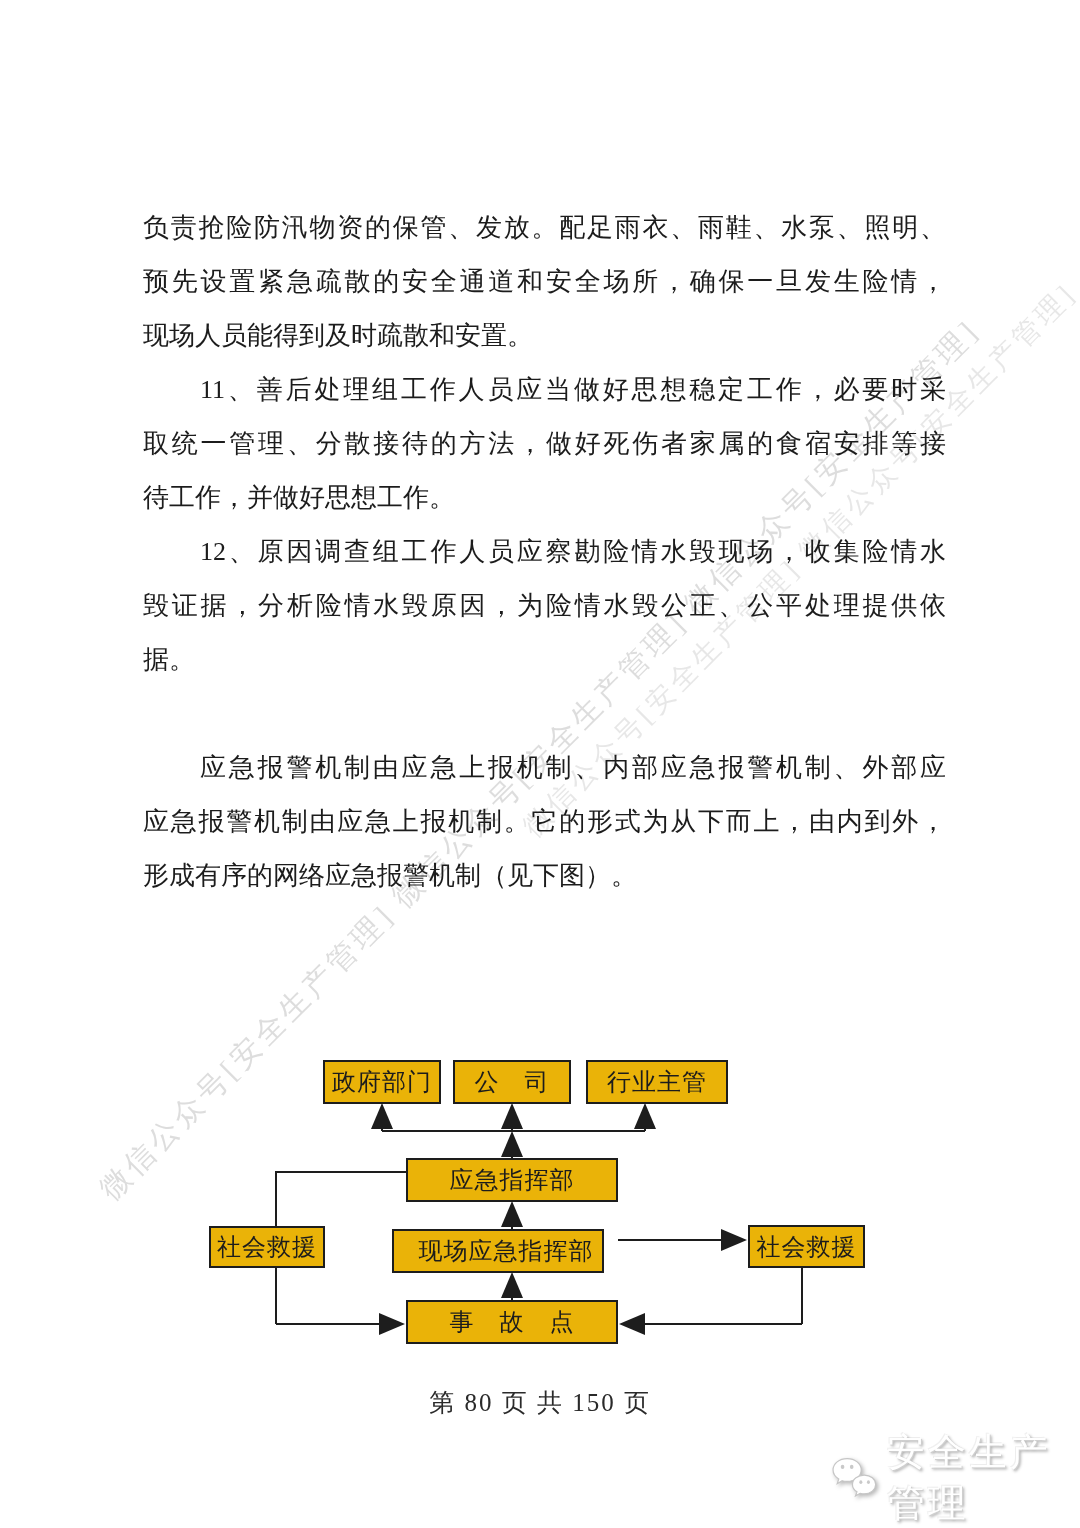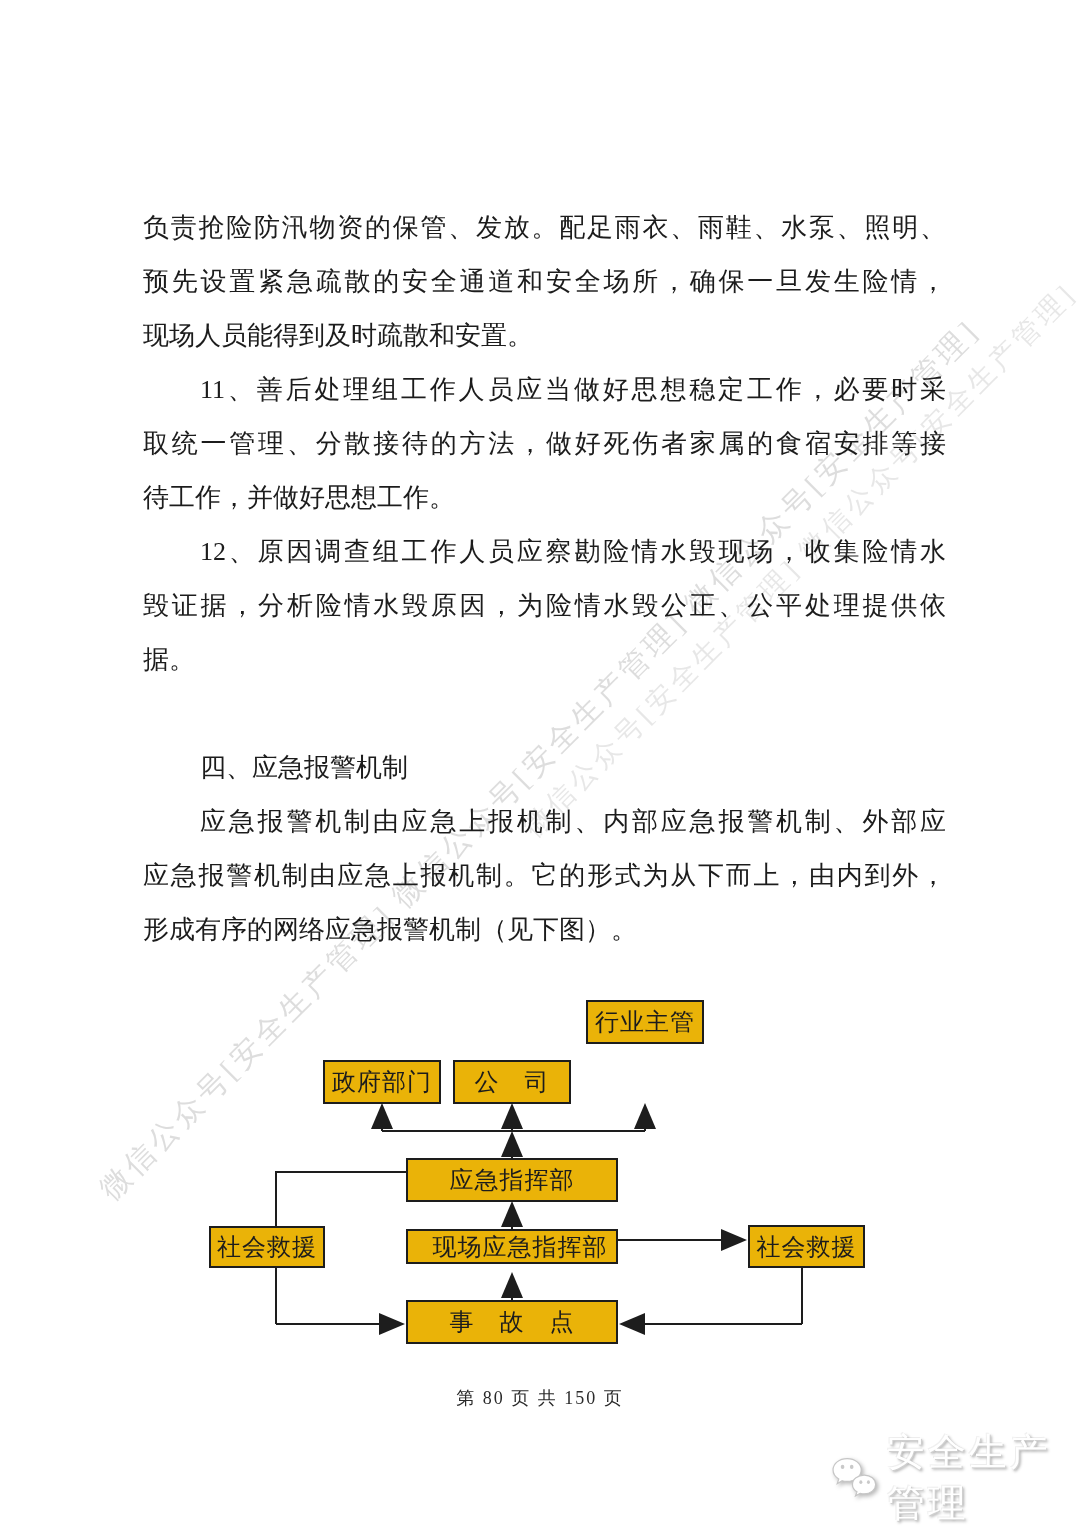--- a/index.html
+++ b/index.html
@@ -35,21 +35,21 @@
   
   .fbox{
     position:absolute;box-sizing:border-box;border:2px solid #1d1d1d;
     background:#eab308;display:flex;align-items:center;justify-content:center;
     font-size:24px;z-index:4;letter-spacing:1px;
   }
   .connectors{position:absolute;left:0;top:0;z-index:3;}
   
   .pagenum{
     position:absolute;left:0;top:1386px;width:1080px;height:30px;
-    text-align:center;font-size:18px;color:#2a2a2a;letter-spacing:2px;z-index:2;
+    text-align:center;font-size:25px;color:#2a2a2a;letter-spacing:2px;z-index:2;
   }
   
   .brand{
     position:absolute;left:830px;top:1448px;height:60px;z-index:2;
     display:flex;align-items:center;
   }
   .brand .logo{
     width:62px;height:56px;margin-right:8px;
     filter:drop-shadow(2px 2px 2px #b7b7b7);
   }
@@ -69,21 +69,20 @@
   <div class="ln j">负责抢险防汛物资的保管、发放。配足雨衣、雨鞋、水泵、照明、</div>
   <div class="ln j">预先设置紧急疏散的安全通道和安全场所，确保一旦发生险情，</div>
   <div class="ln">现场人员能得到及时疏散和安置。</div>
   <div class="ln j ind">11、善后处理组工作人员应当做好思想稳定工作，必要时采</div>
   <div class="ln j">取统一管理、分散接待的方法，做好死伤者家属的食宿安排等接</div>
   <div class="ln">待工作，并做好思想工作。</div>
   <div class="ln j ind">12、原因调查组工作人员应察勘险情水毁现场，收集险情水</div>
   <div class="ln j">毁证据，分析险情水毁原因，为险情水毁公正、公平处理提供依</div>
   <div class="ln">据。</div>
   <div class="ln blank"></div>
-  <div class="ln ind">四、应急报警机制</div>
   <div class="ln j ind">应急报警机制由应急上报机制、内部应急报警机制、外部应</div>
   <div class="ln j">应急报警机制由应急上报机制。它的形式为从下而上，由内到外，</div>
   <div class="ln">形成有序的网络应急报警机制（见下图）。</div>
 </main>
 
 <svg class="connectors" width="1080" height="1528" viewBox="0 0 1080 1528">
   <defs>
     <marker id="ah" markerWidth="13" markerHeight="11" refX="11" refY="5.5" orient="auto">
       <path d="M0,0 L13,5.5 L0,11 Z" fill="#1d1d1d"></path>
     </marker>
@@ -101,24 +100,24 @@
     <line x1="276" y1="1324" x2="401" y2="1324" marker-end="url(#ah)"></line>
     <line x1="618" y1="1240" x2="743" y2="1240" marker-end="url(#ah)"></line>
     <polyline points="802,1268 802,1324"></polyline>
     <line x1="802" y1="1324" x2="623" y2="1324" marker-end="url(#ah)"></line>
   </g>
 </svg>
 
 <section>
   <div class="fbox" style="left:323px;top:1060px;width:118px;height:44px;">政府部门</div>
   <div class="fbox" style="left:453px;top:1060px;width:118px;height:44px;">公　司</div>
-  <div class="fbox" style="left:586px;top:1000px;width:118px;height:44px;">行业主管</div>
+  <div class="fbox" style="left:586px;top:1060px;width:142px;height:44px;">行业主管</div>
   <div class="fbox" style="left:406px;top:1158px;width:212px;height:44px;">应急指挥部</div>
   <div class="fbox" style="left:209px;top:1226px;width:116px;height:42px;">社会救援</div>
-  <div class="fbox" style="left:406px;top:1229px;width:212px;height:35px;padding-left:16px;">现场应急指挥部</div>
+  <div class="fbox" style="left:392px;top:1229px;width:212px;height:44px;padding-left:16px;">现场应急指挥部</div>
   <div class="fbox" style="left:748px;top:1225px;width:117px;height:43px;">社会救援</div>
   <div class="fbox" style="left:406px;top:1300px;width:212px;height:44px;">事　故　点</div>
 </section>
 
 <div class="pagenum">第 80 页 共 150 页</div>
 
 <div class="brand">
   <svg class="logo" viewBox="0 0 64 58">
     <g fill="#ffffff" stroke="#c6c6c6" stroke-width="1.6">
       <path d="M41,18.5 C41,27.0 32.8,33.5 22.5,33.5 C20.2,33.5 18.0,33.2 16.0,32.6 L9.5,36.5 L11.5,30.2 C6.9,27.4 4,23.2 4,18.5 C4,10.0 12.2,3.5 22.5,3.5 C32.8,3.5 41,10.0 41,18.5 Z"></path>

